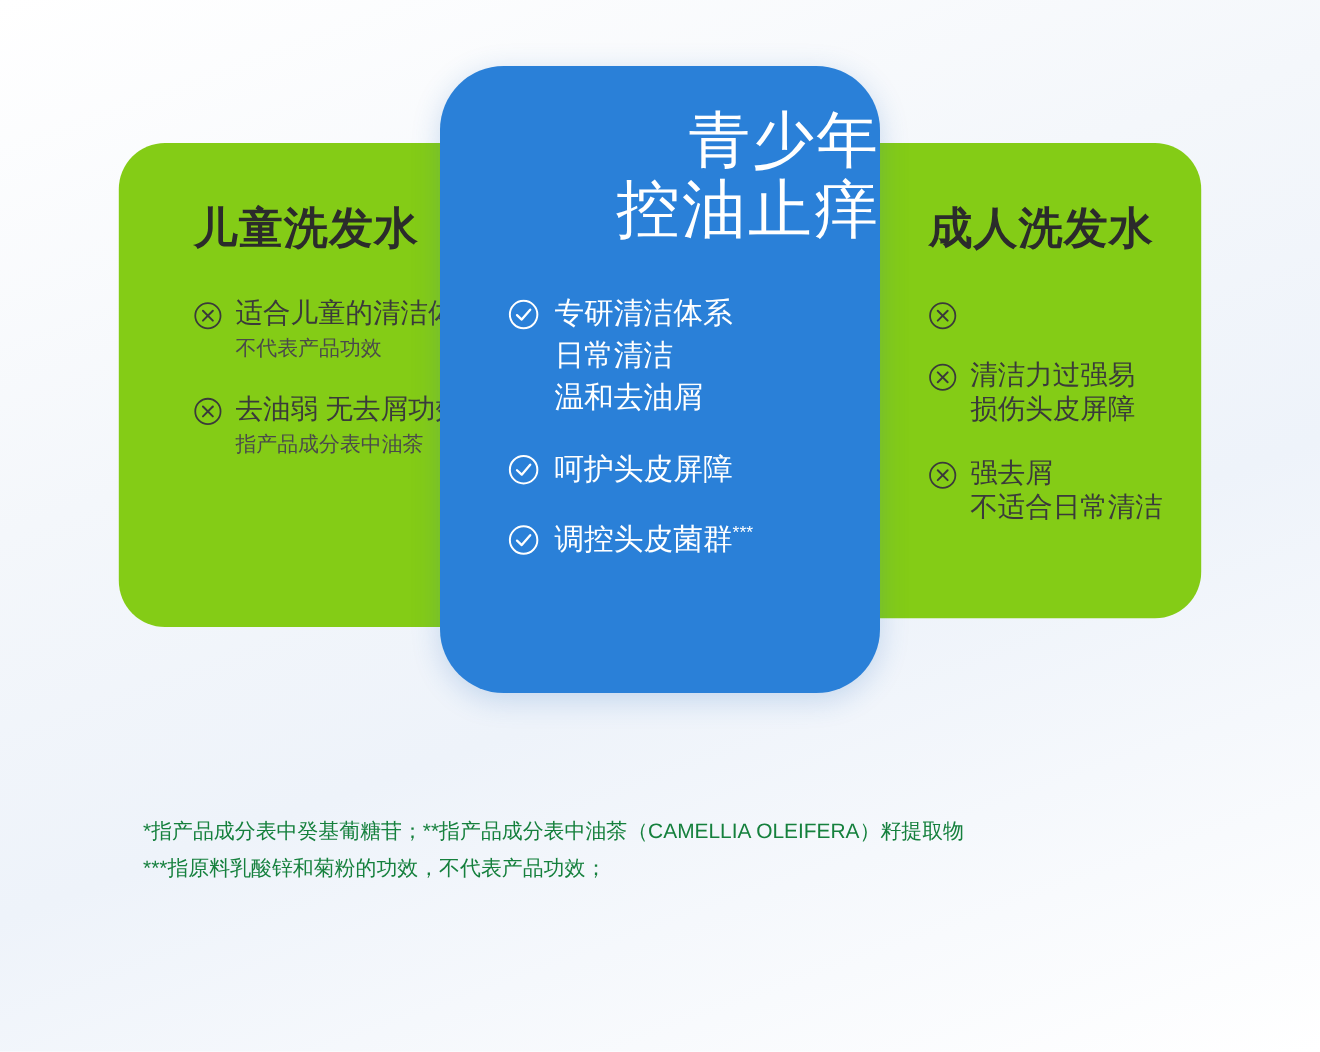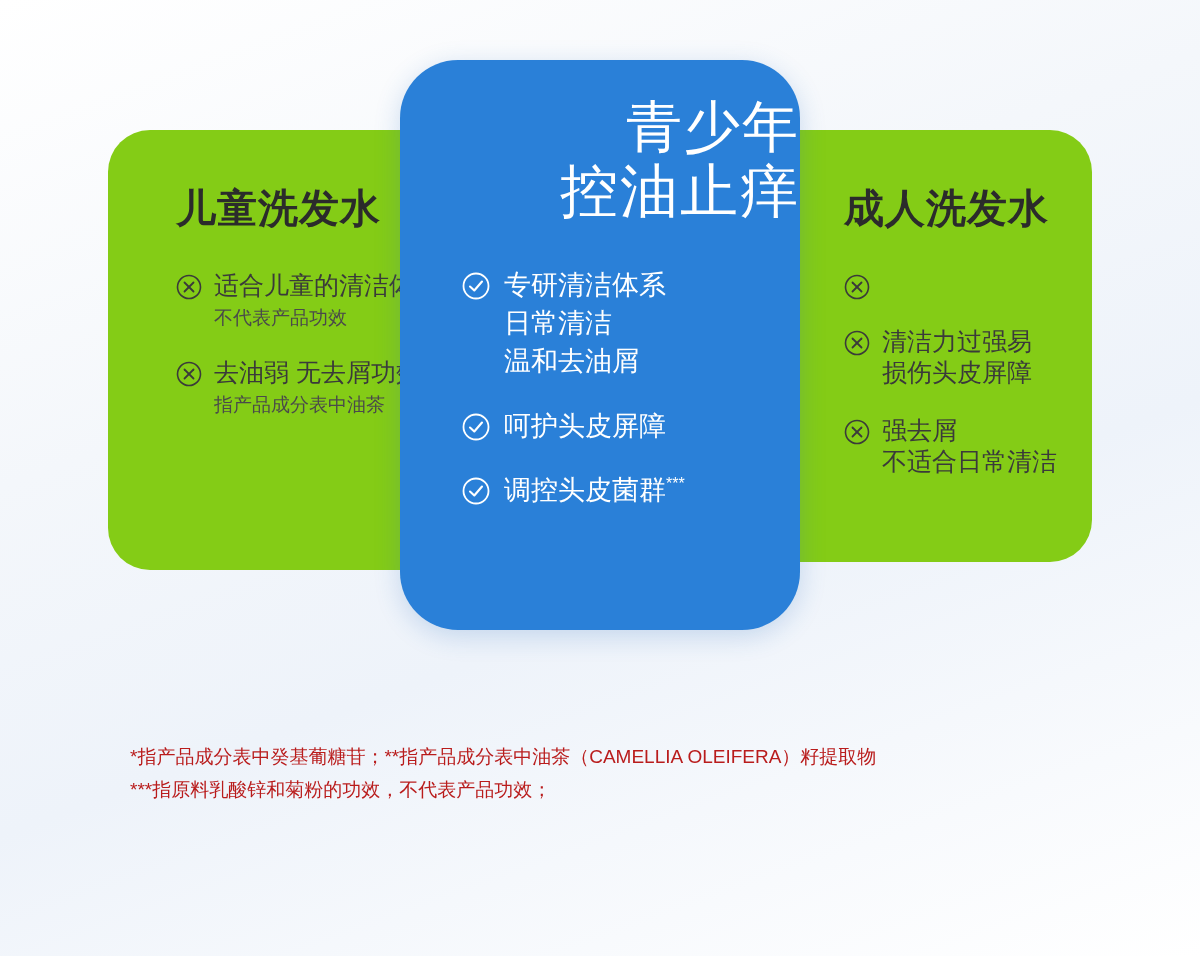--- a/index.html
+++ b/index.html
@@ -144,21 +144,21 @@
 
   
   #footnote {
     position: absolute;
     left: 130px;
     top: 740px;
     width: 960px;
   }
   .foot-line {
     font-size: 19px;
-    color: #b91c1c;
+    color: #15803d;
     line-height: 1.75;
     white-space: nowrap;
   }
 </style>
 </head>
 <body>
 
 <div class="page">
 
   <div class="card-side" id="card-children">

